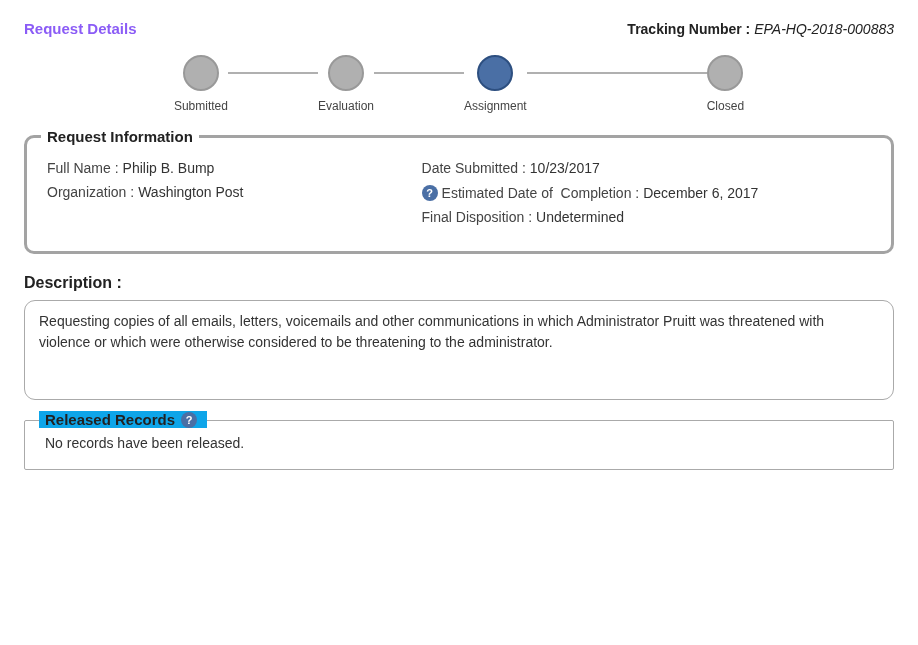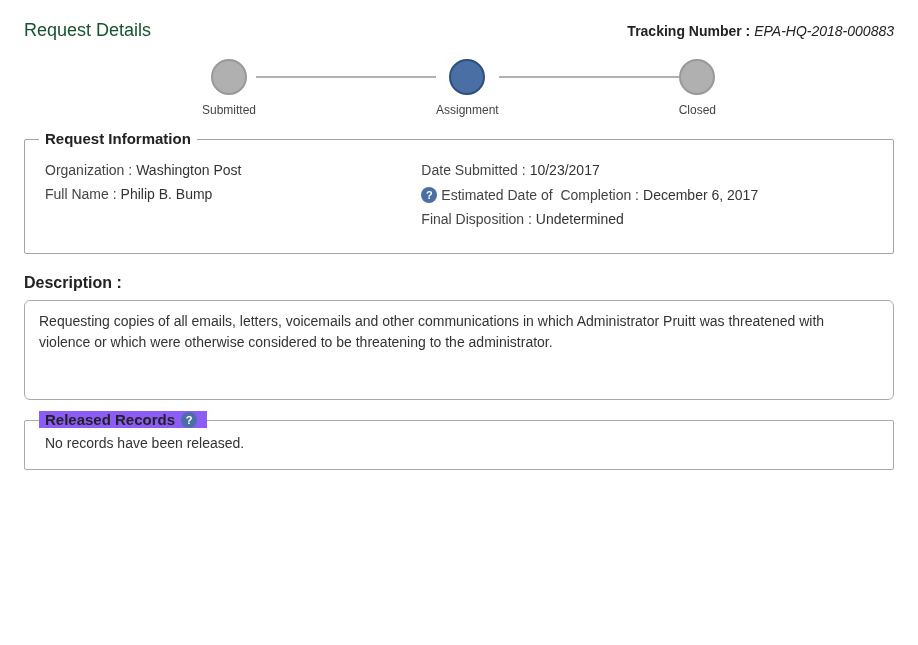--- a/index.html
+++ b/index.html
@@ -14,23 +14,23 @@
     }
 
     
     .page-header {
       display: flex;
       justify-content: space-between;
       align-items: center;
       margin-bottom: 18px;
     }
     .page-title {
-      font-size: 18px;
-      font-weight: normal;
-      color: #14532d;
+      font-size: 15px;
+      font-weight: bold;
+      color: #8b5cf6;
     }
     .tracking-number {
       font-size: 14px;
       color: #222;
     }
     .tracking-number span {
       font-weight: bold;
       margin-top: 16px;
     }
     .tracking-number em {
@@ -80,22 +80,22 @@
     }
     .step-connector {
       width: 90px;
       height: 2px;
       background: #b0b0b0;
       margin-bottom: 22px;
     }
 
     
     .section-box {
-      border: 1px solid #a3a3a3;
-      border-radius: 2px;
+      border: 3px solid #a3a3a3;
+      border-radius: 10px;
       position: relative;
       padding: 14px 20px 18px 20px;
       margin-bottom: 20px;
     }
     .section-legend {
       position: absolute;
       top: -10px;
       left: 14px;
       background: #fff;
       padding: 0 6px;
@@ -169,41 +169,41 @@
       margin-bottom: 20px;
     }
     .description-heading {
       font-size: 16px;
       font-weight: bold;
       color: #222;
       margin-bottom: 8px;
     }
     .description-box {
       border: 1px solid #aaa;
-      border-radius: 6px;
+      border-radius: 11px;
       padding: 10px 14px;
       min-height: 100px;
       font-size: 14px;
       color: #333;
       line-height: 1.5;
     }
 
     
     .released-section {
       border: 1px solid #aaa;
       border-radius: 2px;
       position: relative;
       padding: 14px 20px 18px 20px;
       margin-bottom: 10px;
     }
     .released-legend {
       position: absolute;
       top: -10px;
       left: 14px;
-      background: #8b5cf6;
+      background: #0ea5e9;
       padding: 0 6px;
       font-weight: bold;
       font-size: 15px;
       color: #222;
       display: flex;
       align-items: center;
       gap: 6px;
     }
   </style>
 </head>
@@ -220,20 +220,24 @@
 <div class="stepper">
   <div class="stepper-inner">
 
     <div class="step">
       <div class="step-circle"></div>
       <div class="step-label">Submitted</div>
     </div>
 
     <div class="step-connector"></div>
 
+    <div class="step">
+      <div class="step-circle"></div>
+      <div class="step-label">Evaluation</div>
+    </div>
 
     <div class="step-connector"></div>
 
     <div class="step">
       <div class="step-circle active"></div>
       <div class="step-label">Assignment</div>
     </div>
 
     <div class="step-connector"></div>
 
@@ -246,26 +250,26 @@
     </div>
 
   </div>
 </div>
 
 <div class="section-box">
   <div class="section-legend">Request Information</div>
   <div class="info-grid">
     <div class="info-left">
       <div class="info-row">
+        <span class="info-label">Full Name :</span>
+        <span class="info-value">Philip B. Bump</span>
+      </div>
+      <div class="info-row">
         <span class="info-label">Organization :</span>
         <span class="info-value">Washington Post</span>
-      </div>
-      <div class="info-row">
-        <span class="info-label">Full Name :</span>
-        <span class="info-value">Philip B. Bump</span>
       </div>
     </div>
     <div class="info-right">
       <div class="info-row-right">
         <span class="info-label">Date Submitted :</span>
         <span class="info-value">10/23/2017</span>
       </div>
       <div class="info-row-right">
         <span class="help-icon">?</span>
         <div class="info-multiline">

